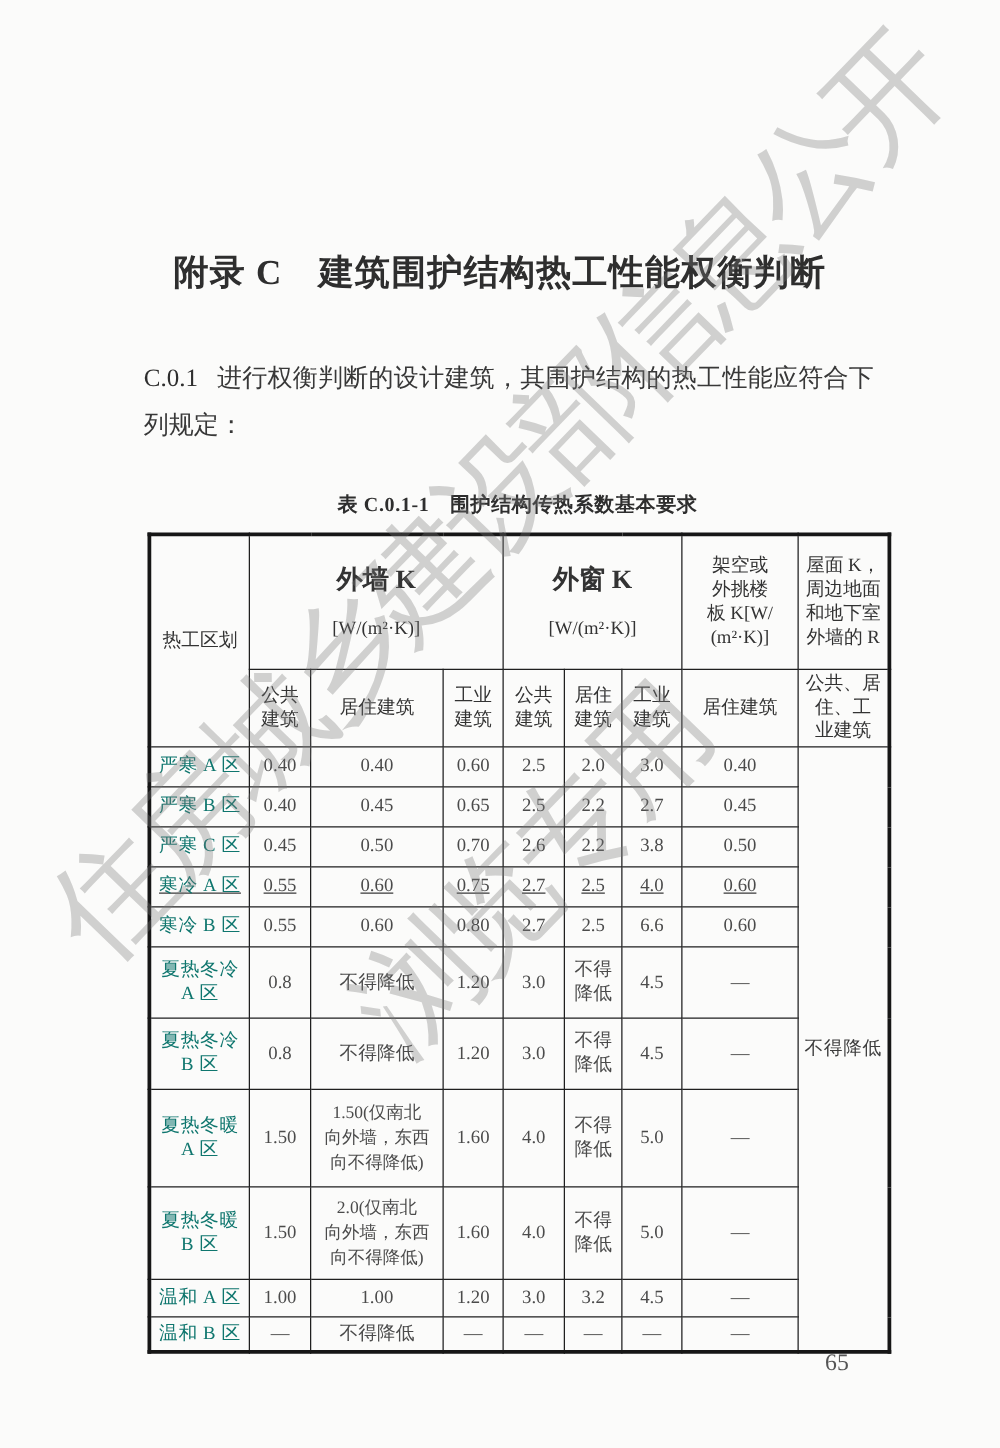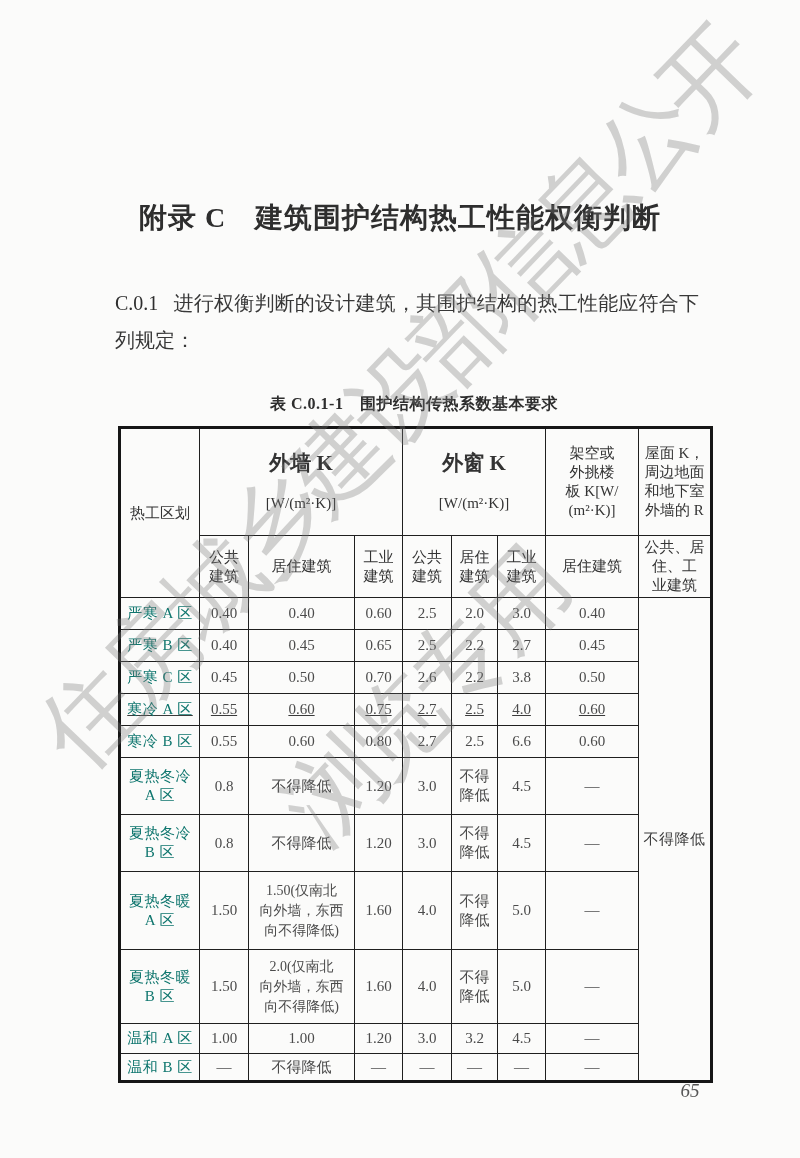--- a/index.html
+++ b/index.html
@@ -71,21 +71,21 @@
   .req thead th { font-size:15px; color:#333; }
   .req thead .gtitle { font-size:21px; line-height:22px;font-weight:bold; }
   .req thead .gunit  { font-size:15px; line-height:20px; }
   .req tbody td { font-size:15px; color:#4b4b4b; }
   .req tbody td.zone { color:#0f766e; letter-spacing:0.5px; }
   .req tbody td.note { font-size:14px; line-height:20px; }
   .req tbody td.roof-cell { font-size:15px; letter-spacing:0.5px; color:#3d3d3d; }
 
   .pageno {
     position:absolute; top:1080px; left:660px; width:60px;
-    text-align:center; font-size:19px; font-style:italic;
+    font-size:19px; 
     color:#555; z-index:1;
   }
 </style>
 </head>
 <body>
 
 <div class="page">
 
   <div class="wm wm1">住房城乡建设部信息公开</div>
   <div class="wm wm2">浏览专用</div>

